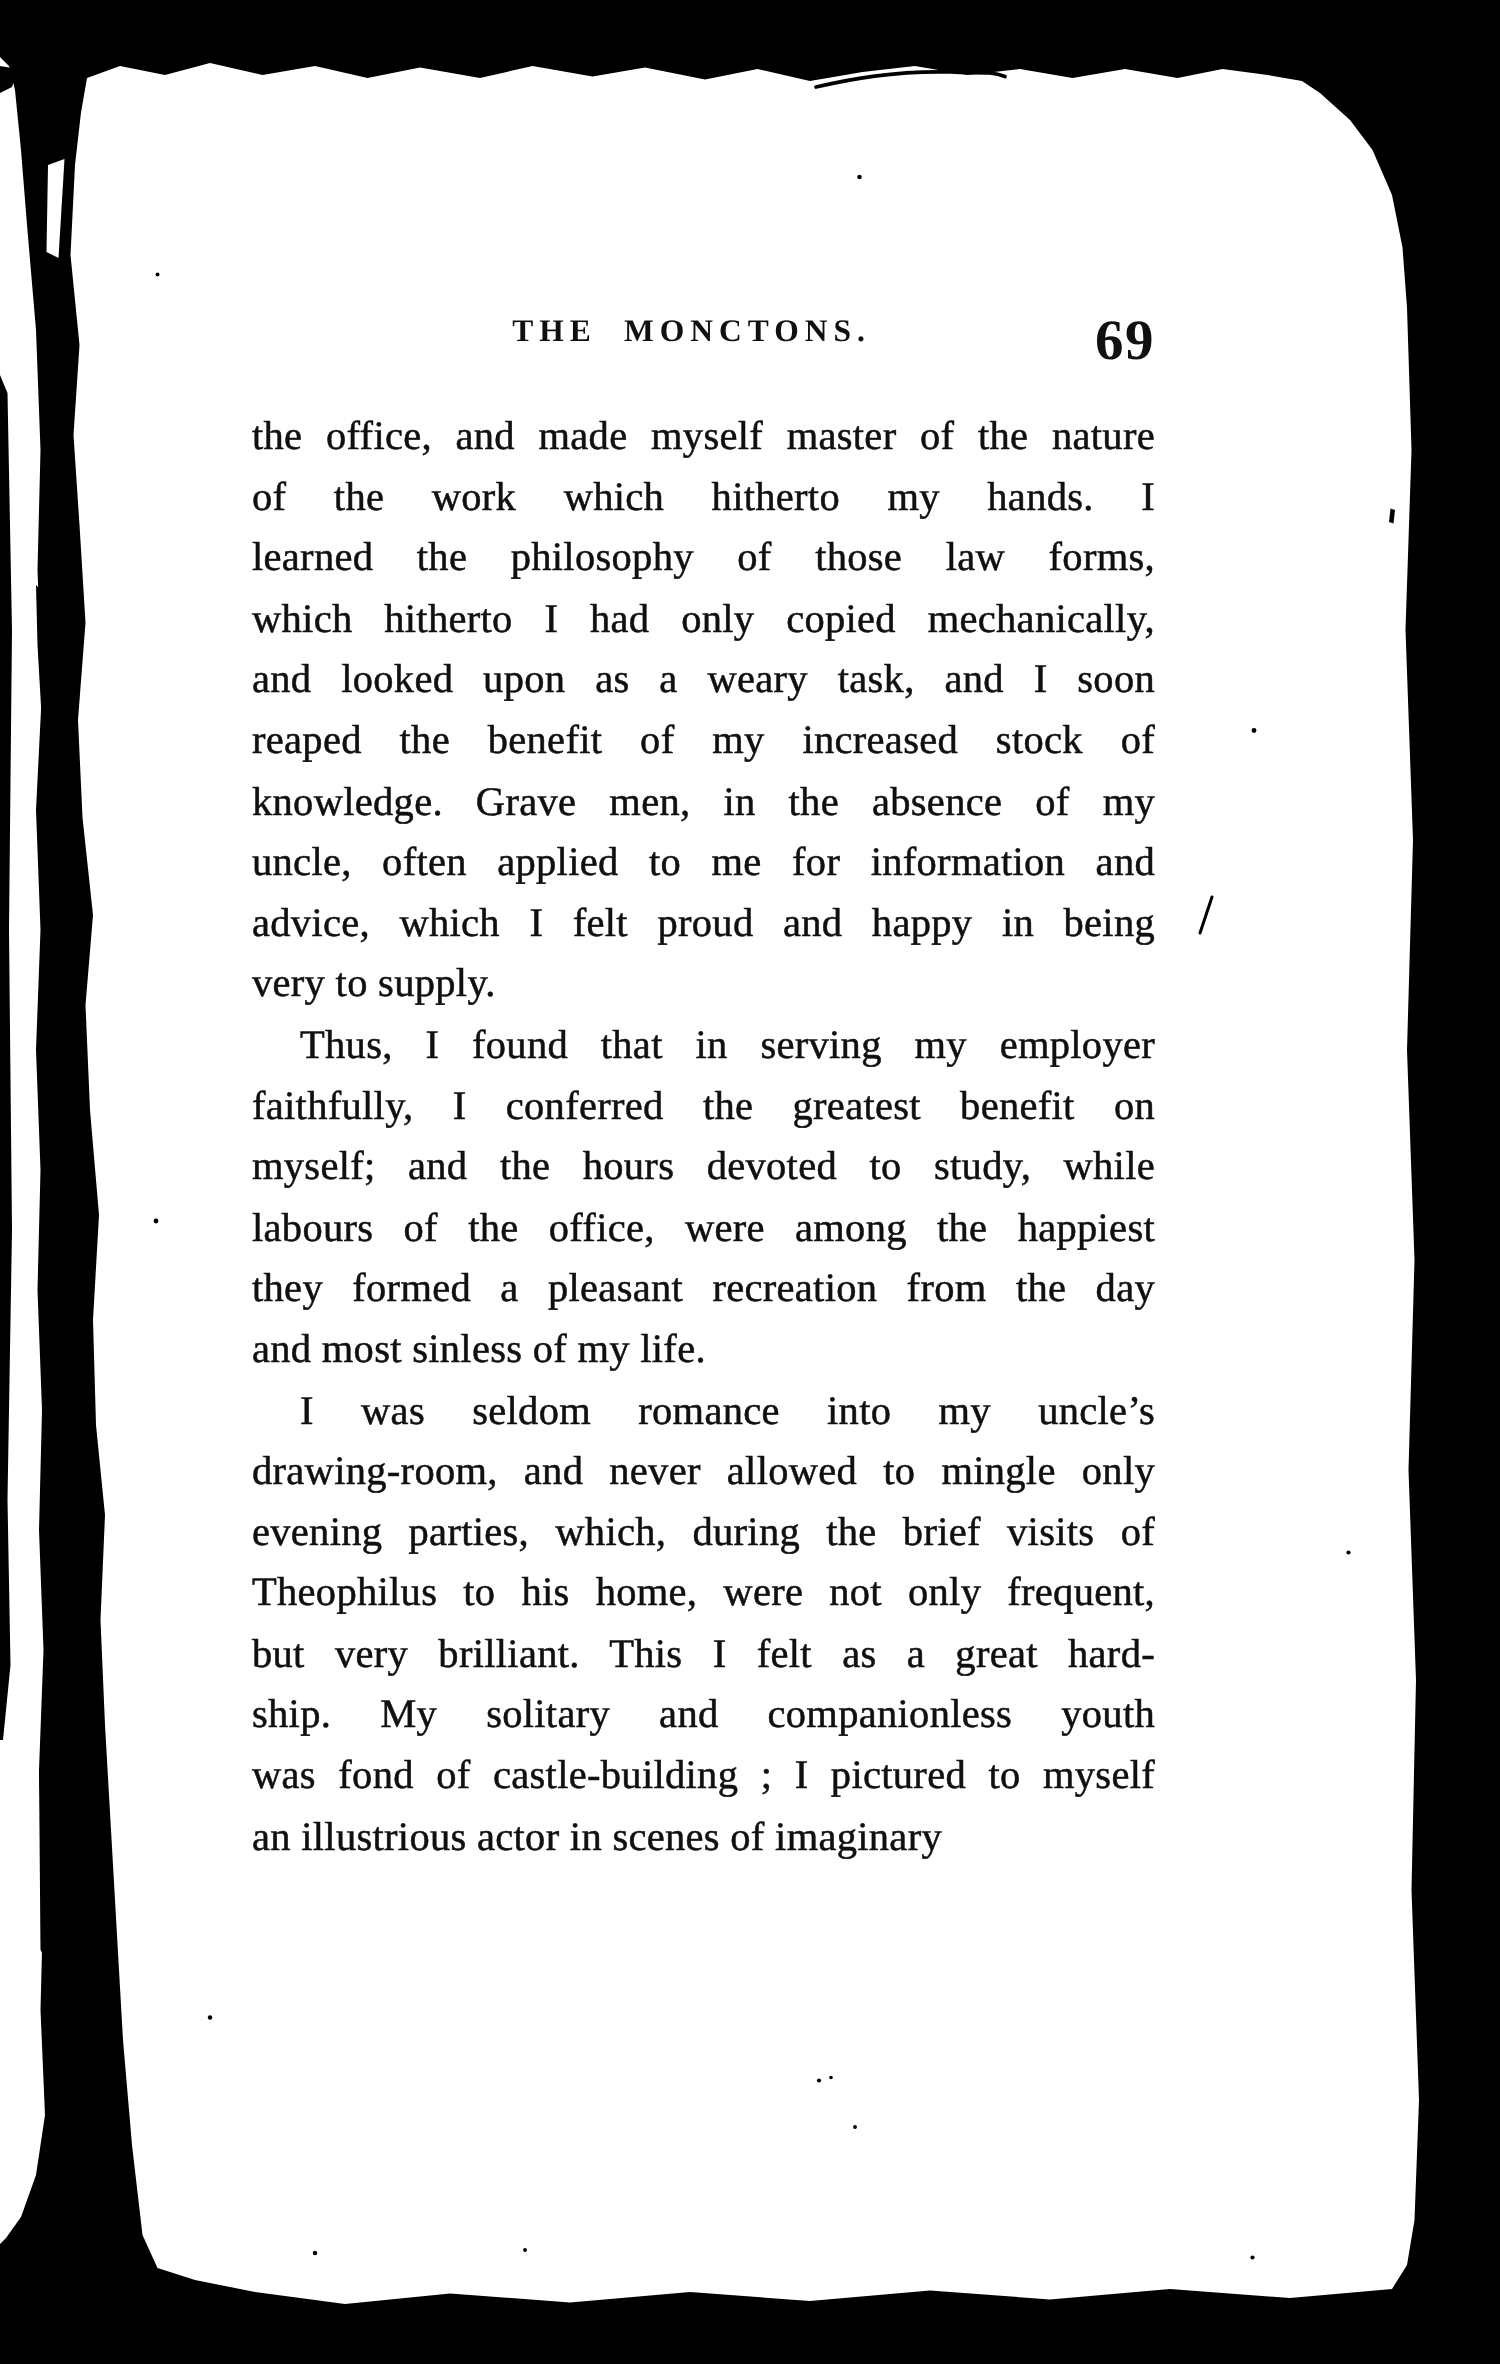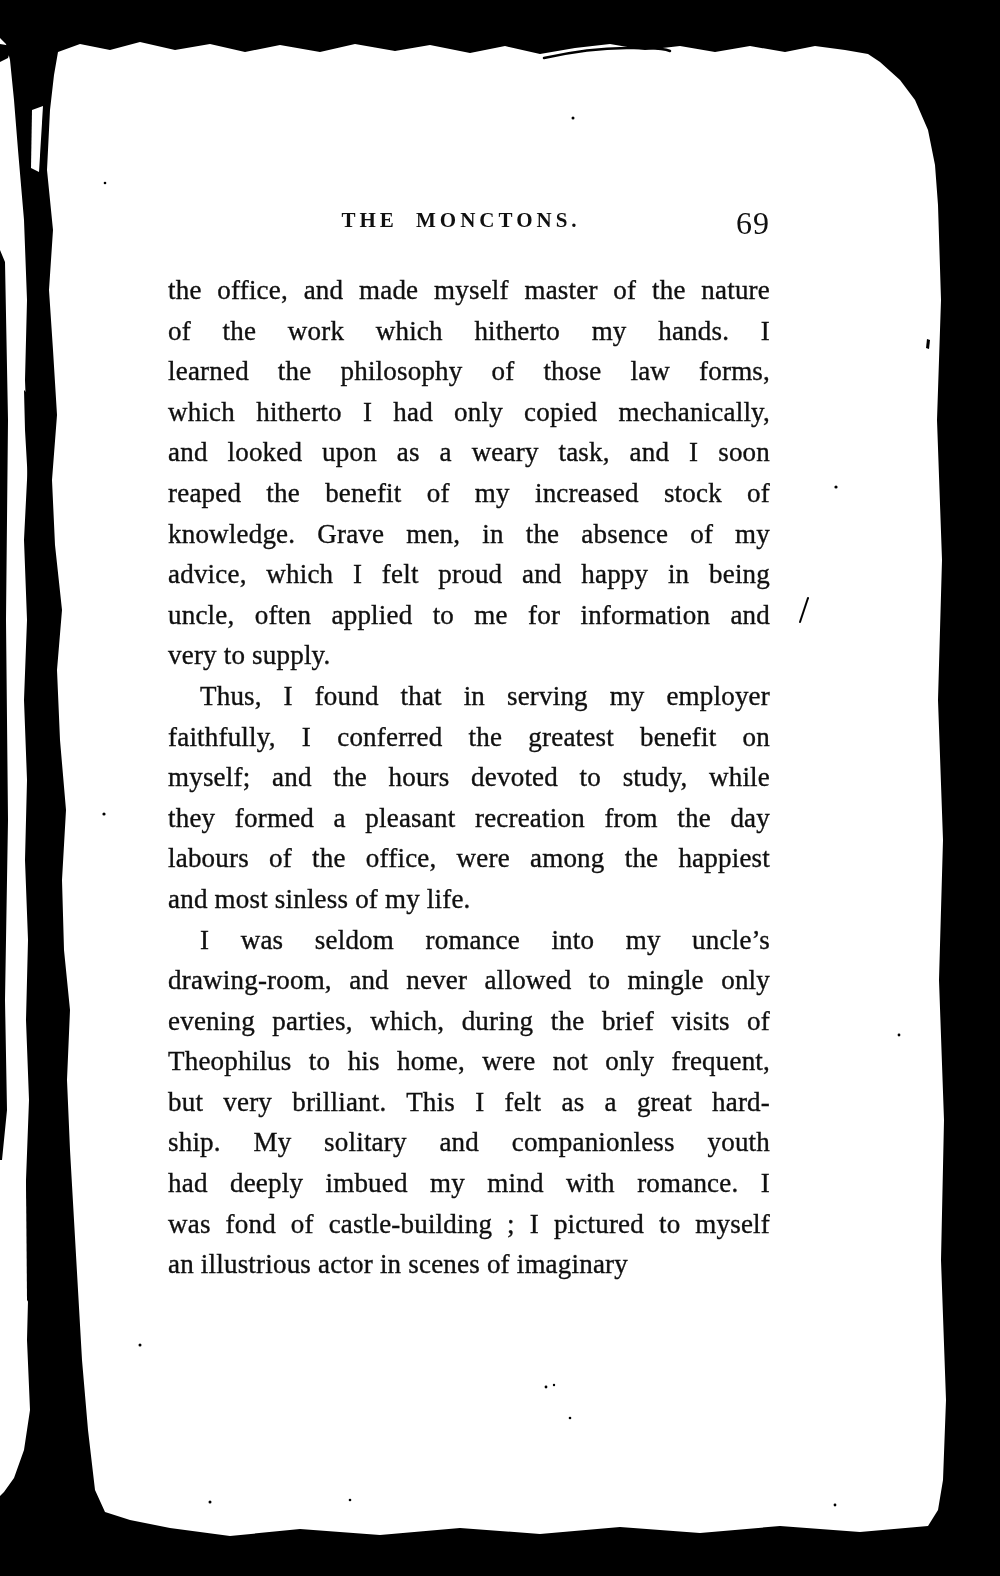--- a/index.html
+++ b/index.html
@@ -42,22 +42,22 @@
     font-size: 21px;
     font-weight: 700;
     letter-spacing: 4px;
     word-spacing: 9px;
     white-space: nowrap;
   }
   .running-header .pagenum {
     position: absolute;
     top: -3px;
     right: 0;
-    font-size: 32px;
-    font-weight: 400;
+    font-size: 38px;
+    font-weight: 700;
     letter-spacing: 1px;
   }
   .text-block {
     position: absolute;
     top: 270px;
     left: 168px;
     width: 602px;
     font-size: 27px;
     letter-spacing: 0.2px;
     -webkit-text-stroke: 0.35px;
@@ -127,34 +127,33 @@
       <span class="pagenum">69</span>
     </div>
     <div class="text-block">
         <div class="line">the office, and made myself master of the nature</div>
         <div class="line">of the work which hitherto my hands. I</div>
         <div class="line">learned the philosophy of those law forms,</div>
         <div class="line">which hitherto I had only copied mechanically,</div>
         <div class="line">and looked upon as a weary task, and I soon</div>
         <div class="line">reaped the benefit of my increased stock of</div>
         <div class="line">knowledge. Grave men, in the absence of my</div>
+        <div class="line">uncle, often applied to me for information and</div>
         <div class="line">advice, which I felt proud and happy in being</div>
-        <div class="line">uncle, often applied to me for information and</div>
         <div class="line para-end">very to supply.</div>
         <div class="line indent">Thus, I found that in serving my employer</div>
         <div class="line">faithfully, I conferred the greatest benefit on</div>
         <div class="line">myself; and the hours devoted to study, while</div>
+        <div class="line">labours of the office, were among the happiest</div>
         <div class="line">they formed a pleasant recreation from the day</div>
-        <div class="line">labours of the office, were among the happiest</div>
         <div class="line para-end">and most sinless of my life.</div>
         <div class="line indent">I was seldom romance into my uncle’s</div>
         <div class="line">drawing-room, and never allowed to mingle only</div>
         <div class="line">evening parties, which, during the brief visits of</div>
         <div class="line">Theophilus to his home, were not only frequent,</div>
         <div class="line">but very brilliant. This I felt as a great hard-</div>
         <div class="line">ship. My solitary and companionless youth</div>
-        <div class="line">had deeply imbued my mind with romance. I</div>
         <div class="line">was fond of castle-building ; I pictured to myself</div>
         <div class="line para-end">an illustrious actor in scenes of imaginary</div>
       </div>
   </div>
 
 </div>
 
 </body></html>

